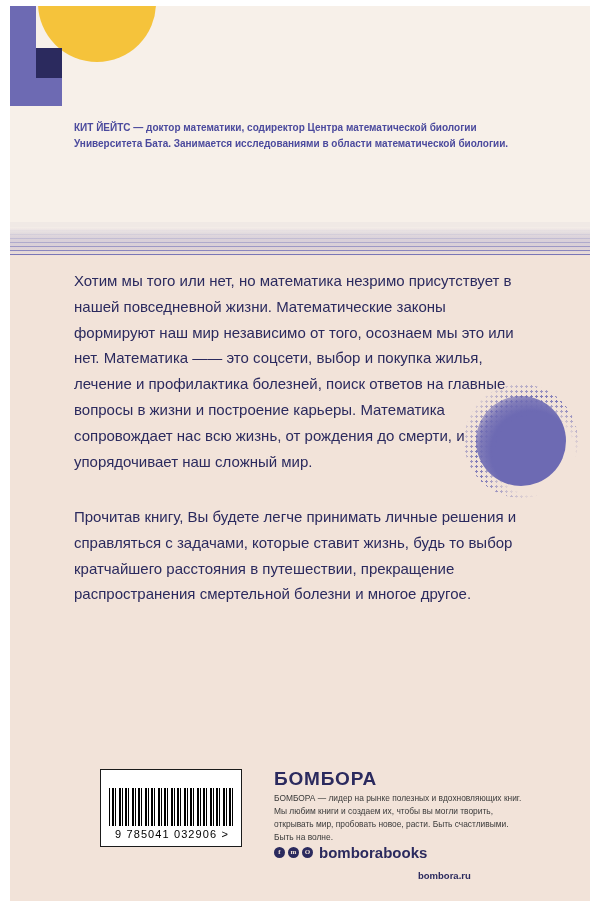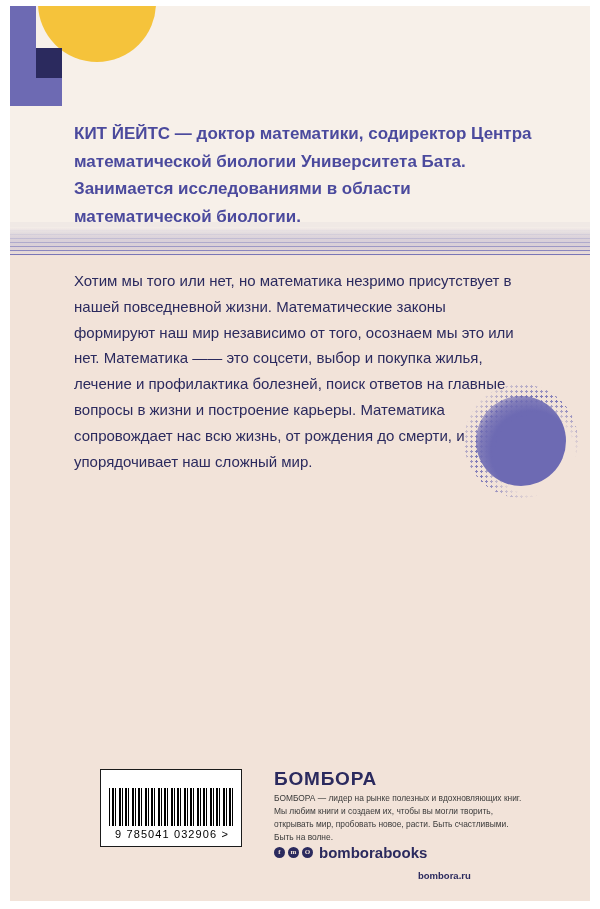--- a/index.html
+++ b/index.html
@@ -78,21 +78,21 @@
     width: 580px;
     height: 116px;
     background: #f7f0e9;
   }
   .author-text {
     position: absolute;
     left: 64px;
     top: 14px;
     width: 460px;
     color: #4b4a9d;
-    font-size: 17px;
+    font-size: 10px;
     line-height: 1.62;
     font-weight: bold;
   }
 
   
   .dither-strip {
     position: absolute;
     left: 0;
     top: 216px;
     width: 580px;
@@ -289,20 +289,21 @@
     <div class="author-zone">
       <div class="author-text">КИТ ЙЕЙТС — доктор математики, содиректор Центра математической биологии Университета Бата. Занимается исследованиями в области математической биологии.</div>
     </div>
 
     <div class="dither-solid"></div>
     <div class="dither-strip"></div>
 
     <div class="dot-circle"></div>
 
     <div class="blurb blurb-1">Хотим мы того или нет, но математика незримо присутствует в нашей повседневной жизни.  Математические законы формируют наш мир независимо от того, осознаем мы это или нет. Математика —— это соцсети, выбор и покупка жилья, лечение и профилактика болезней, поиск ответов на главные вопросы в жизни и построение карьеры. Математика сопровождает нас всю жизнь, от рождения до смерти, и упорядочивает наш сложный мир.</div>
+    <div class="blurb blurb-2">Прочитав книгу, Вы будете легче принимать личные решения и справляться с задачами, которые ставит жизнь, будь то выбор кратчайшего расстояния в путешествии, прекращение распространения смертельной болезни и многое другое.</div>
 
 
     <div class="isbn-box">
       <div class="isbn-text">ISBN 978-5-04-103290-6</div>
       <div class="barcode"></div>
       <div class="barcode-digits">9 785041 032906 &gt;</div>
     </div>
 
     <div class="publisher">
       <div class="publisher-name">БОМБОРА</div>

